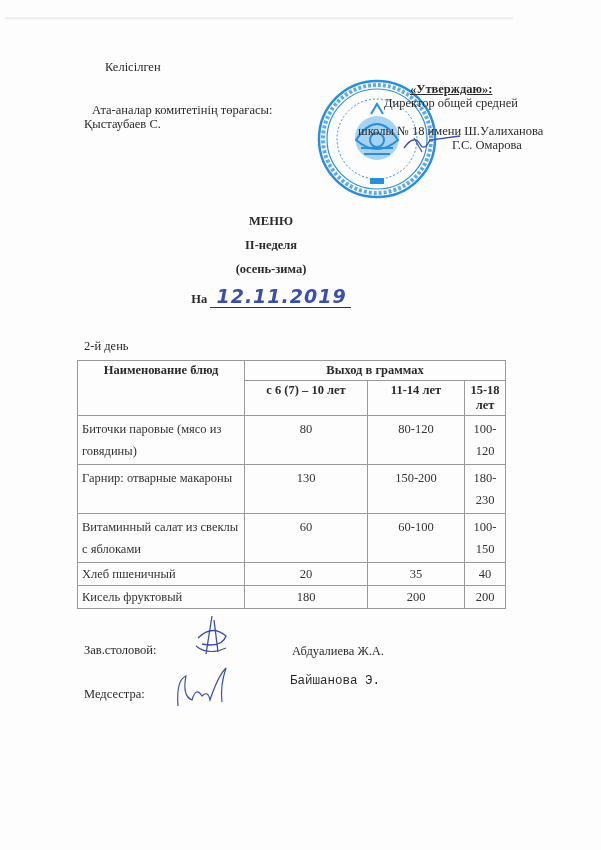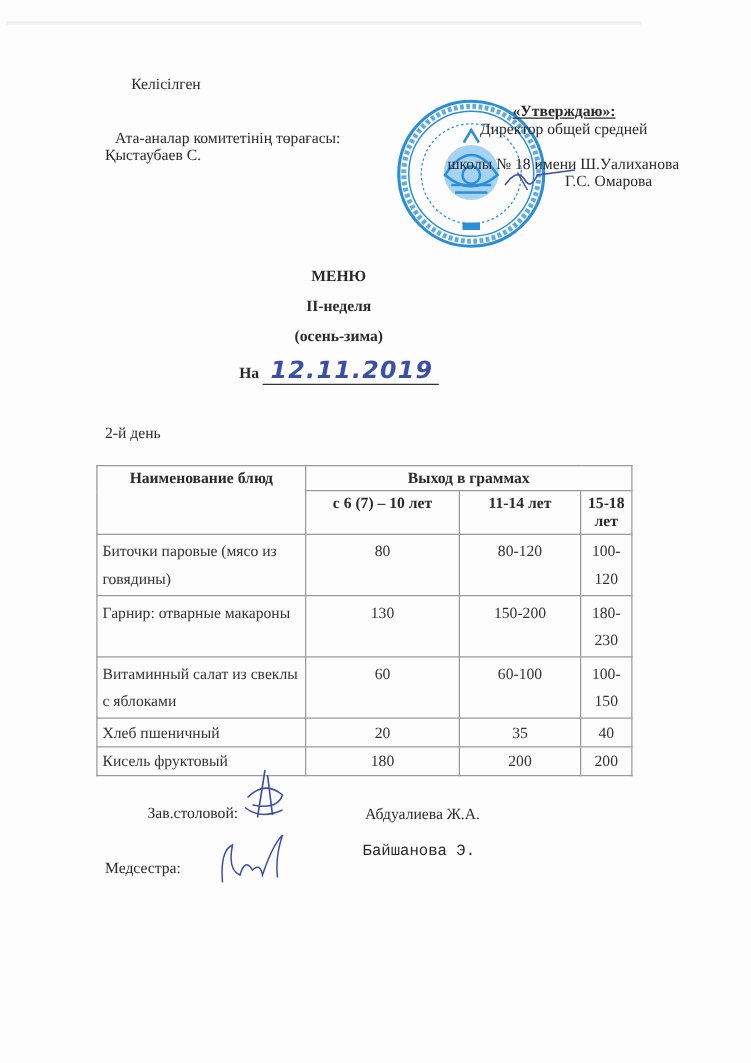--- a/index.html
+++ b/index.html
@@ -12,21 +12,21 @@
     position: absolute; left: 5px; top: 17px; width: 508px; height: 3px;
     background: linear-gradient(to bottom, #ececf0, #f5f5f8); opacity: 0.9;
   }
   .t13 { font-size: 12.5px; }
   .bold { font-weight: bold; }
   .center-block { position: absolute; left: 0; width: 542px; text-align: center; }
   .hand { font-family: "DejaVu Sans", sans-serif; font-style: italic; color: #3a4fa8; font-size: 19px; letter-spacing: 1px; }
   .date-underline { display: inline-block; border-bottom: 1px solid #333; padding: 0 4px 0 6px; min-width: 96px; text-align: left; }
 
   table.menu {
-    position: absolute; left: 77px; top: 372px; width: 429px;
+    position: absolute; left: 77px; top: 360px; width: 429px;
     border-collapse: collapse; font-size: 12.5px; color: #333;
   }
   table.menu td, table.menu th {
     border: 1px solid #9a9a9a; padding: 2px 4px; vertical-align: top;
   }
   table.menu th { font-weight: bold; text-align: center; color: #2a2a2a; }
   th.name-h { width: 158px; vertical-align: top; height: 36px; }
   th.group-h { height: 14px; }
   th.age-h { height: 14px; }
   td.name { text-align: left; line-height: 22px; }
@@ -115,21 +115,21 @@
   </tr>
   <tr class="short">
     <td class="name">Кисель фруктовый</td>
     <td class="val">180</td>
     <td class="val">200</td>
     <td class="val">200</td>
   </tr>
 </tbody>
   </table>
 
-<div class="abs t13" style="left:84px; top:643px;margin-left:34px;">Зав.столовой:</div>
+<div class="abs t13" style="left:84px; top:643px;">Зав.столовой:</div>
 <svg class="signature" style="left:192px; top:614px; width:40px; height:44px;" viewBox="0 0 40 44">
   <path d="M20 2 L14 40 M22 6 L26 38 M6 24 Q20 10 34 22 Q30 34 10 30" fill="none" stroke="#3a4fa8" stroke-width="1.3"></path>
   <path d="M4 32 Q16 42 34 34" fill="none" stroke="#3a4fa8" stroke-width="1.1"></path>
 </svg>
 <div class="abs t13" style="left:292px; top:644px;">Абдуалиева Ж.А.</div>
 
 <div class="abs t13" style="left:84px; top:687px;">Медсестра:</div>
 <svg class="signature" style="left:172px; top:666px; width:62px; height:44px;" viewBox="0 0 62 44">
   <path d="M6 40 Q4 14 14 10 Q10 30 20 34 Q24 20 30 30 Q36 24 38 34 Q46 10 54 2 Q48 20 50 36" fill="none" stroke="#3a4fa8" stroke-width="1.2"></path>
 </svg>

